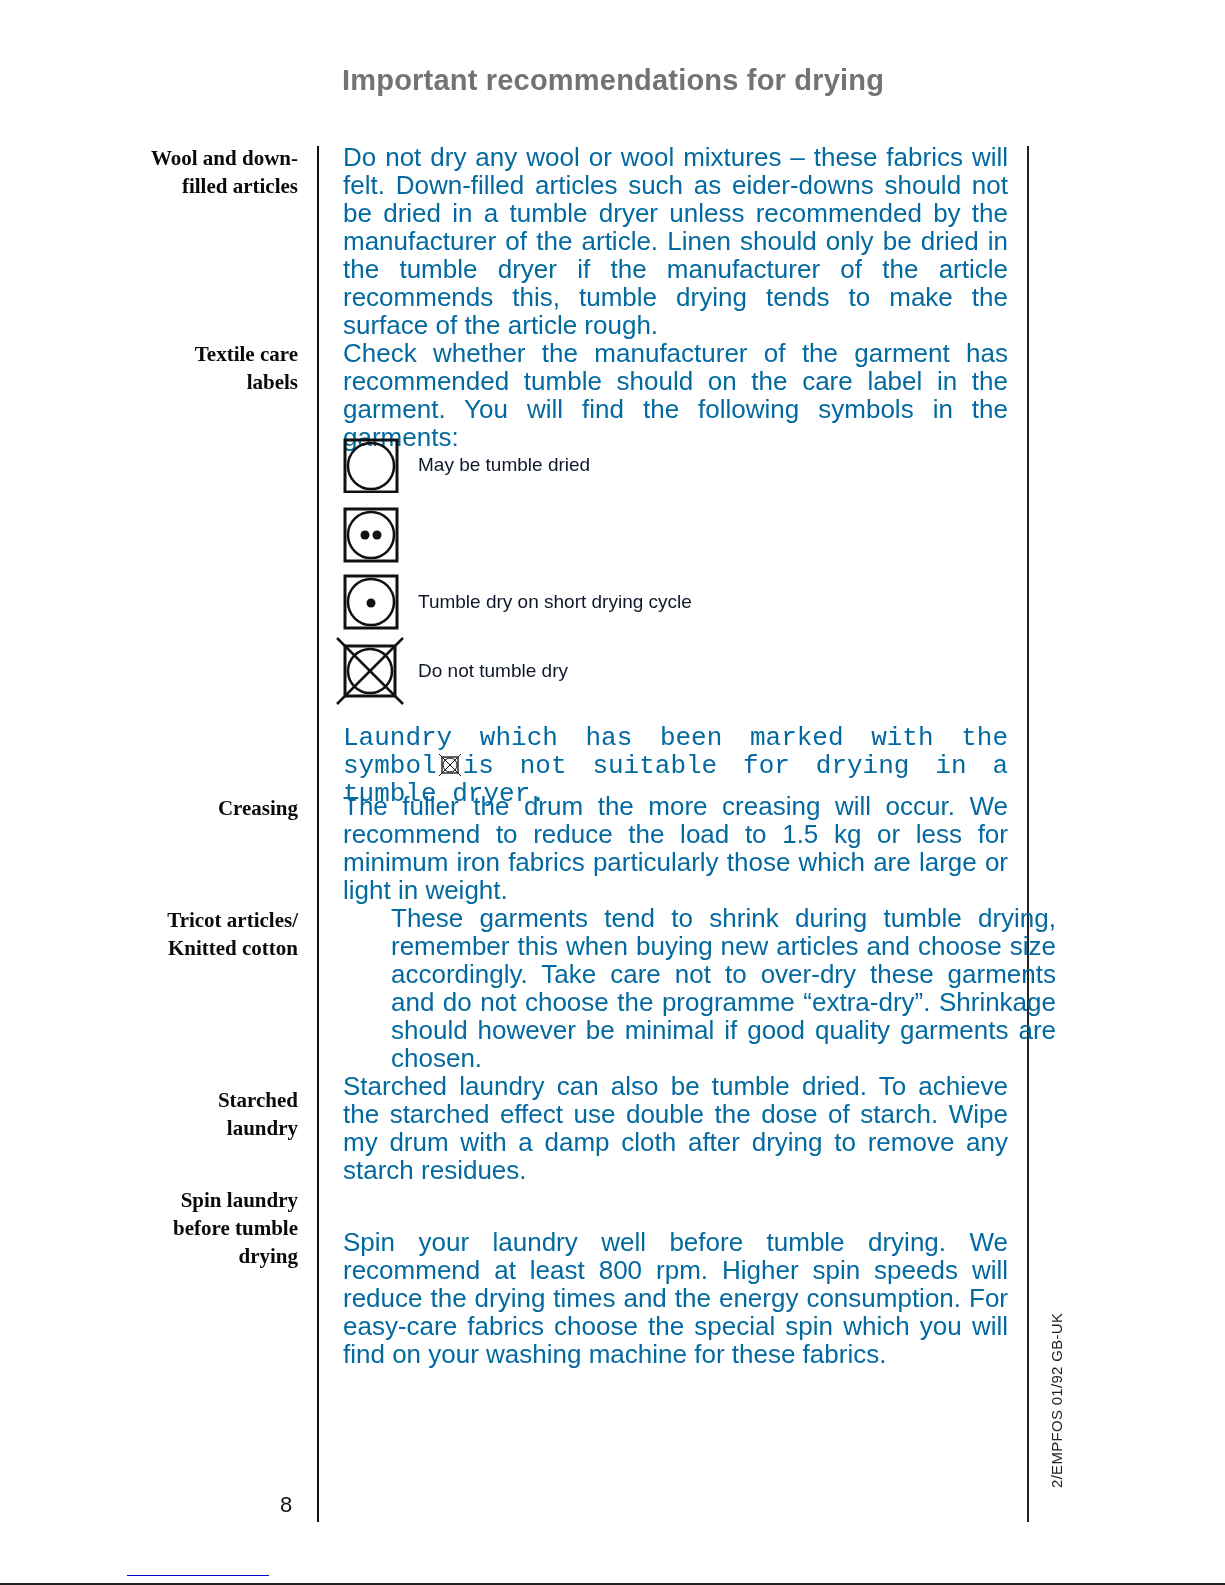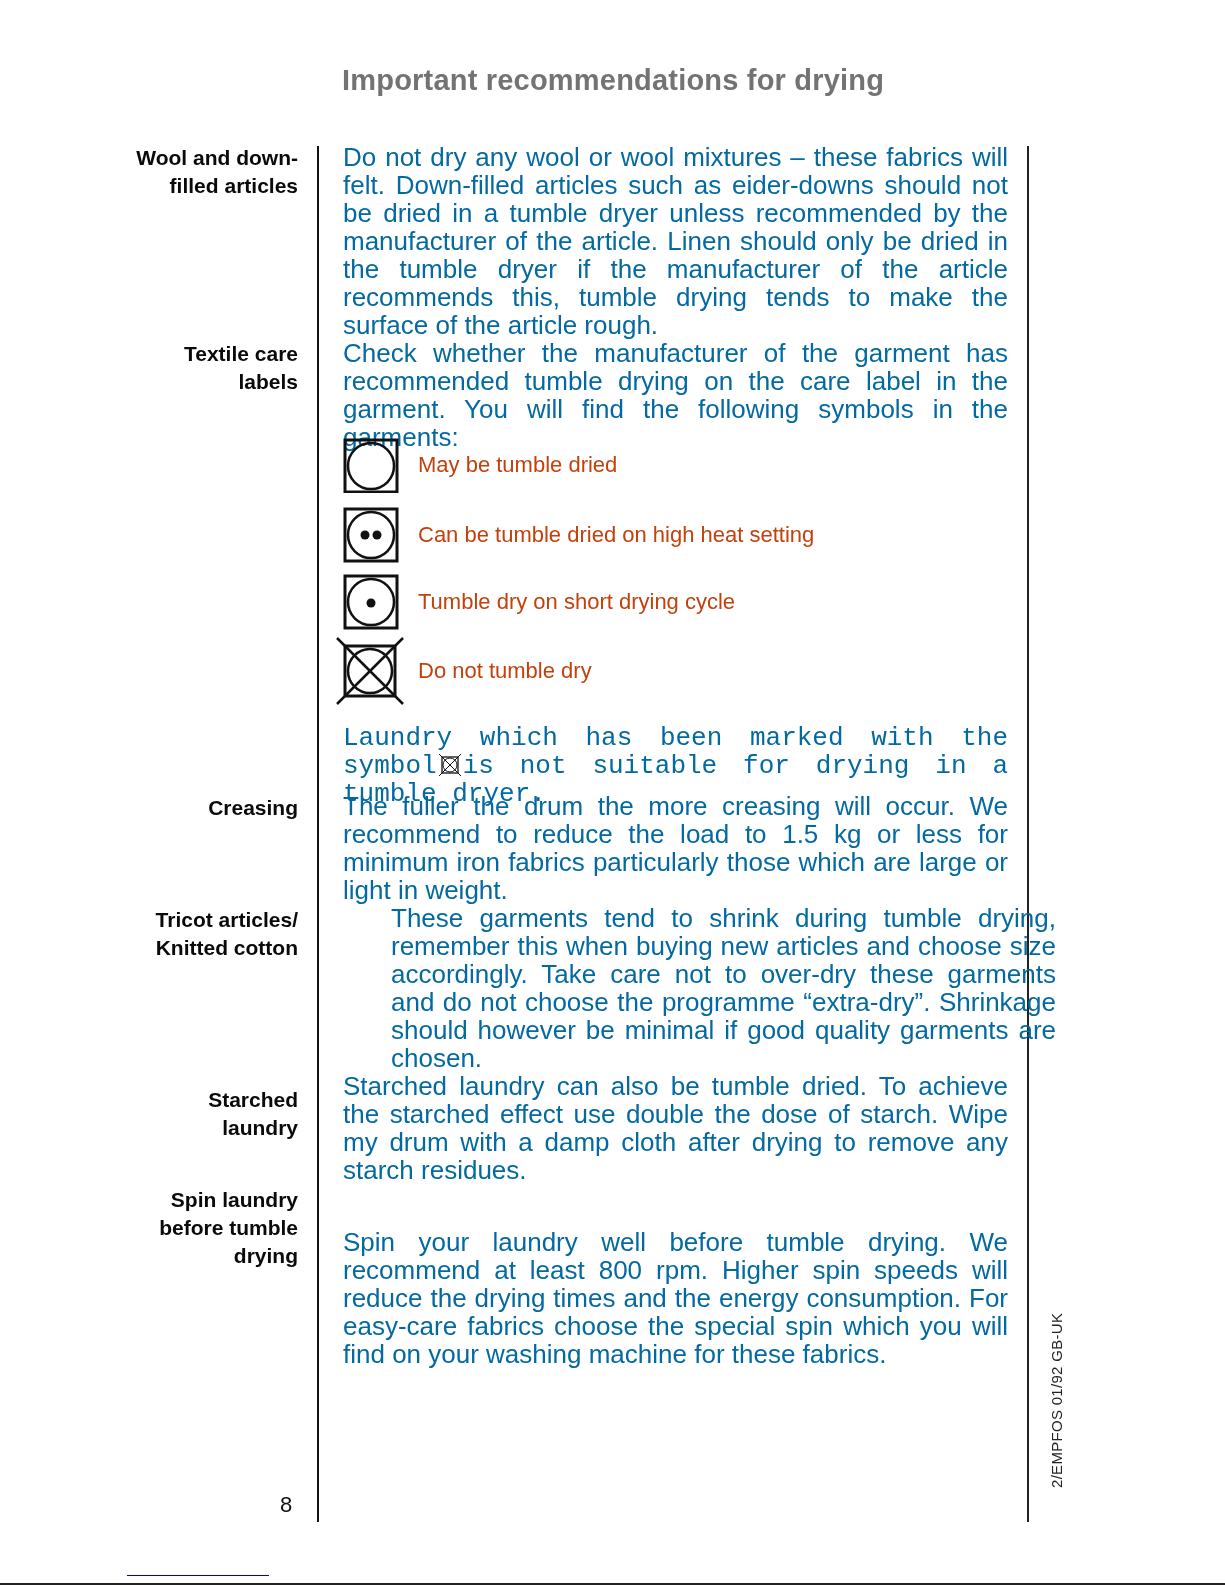--- a/index.html
+++ b/index.html
@@ -17,40 +17,40 @@
     .rule-left {
       position: absolute; left: 317px; top: 146px; width: 2px; height: 1376px;
       background: #111111;
     }
     .rule-right {
       position: absolute; left: 1027px; top: 146px; width: 2px; height: 1376px;
       background: #222222;
     }
     .label {
       position: absolute; right: 927px; width: 220px; text-align: right;
-      font-family: Liberation Sans, sans-serif;
+      font-family: Liberation Serif, serif;
       font-weight: 700; font-size: 21px; line-height: 28px;
       color: #0a0a0a; white-space: pre-line;
     }
     .para {
       position: absolute; left: 343px; width: 665px;
       font-family: "Liberation Sans", sans-serif;
       font-size: 26px; line-height: 28px; color: #0369a1;
       text-align: justify; text-align-last: left;
       margin: 0;
     }
     .symbol-row {
       position: absolute; left: 343px; height: 56px; width: 600px;
       display: flex; align-items: center;
     }
     .symbol-row svg { flex: none; }
     .symbol-text {
       position: absolute; left: 75px; top: 50%; transform: translateY(-50%);
       font-family: "Liberation Sans", sans-serif;
-      font-size: 22px; color: #c2410c; white-space: nowrap;
+      font-size: 19px; color: #0f172a; white-space: nowrap;
     }
     .inline-sym { display: inline-block; vertical-align: -3px; margin: 0 2px; }
     .page-number {
       position: absolute; left: 280px; top: 1492px;
       font-family: "Liberation Sans", sans-serif; font-size: 22px; color: #111;
     }
     .footer-code {
       position: absolute; left: 1048px; top: 1488px;
       transform-origin: 0 0; transform: rotate(-90deg);
       font-family: "Liberation Sans", sans-serif; font-size: 15px;
@@ -72,38 +72,37 @@
 
 <div class="rule-left"></div>
 <div class="rule-right"></div>
 
 <div class="label" style="top:144px;">Wool and down-
 filled articles</div>
 <p class="para" style="top:143px;">Do not dry any wool or wool mixtures – these fabrics will felt. Down-filled articles such as eider-downs should not be dried in a tumble dryer unless recommended by the manufacturer of the article. Linen should only be dried in the tumble dryer if the manufacturer of the article recommends this, tumble drying tends to make the surface of the article rough.</p>
 
 <div class="label" style="top:340px;text-align:right;">Textile care
 labels</div>
-<p class="para" style="top:339px;">Check whether the manufacturer of the garment has recommended tumble drying on the care label in the garment. You will find the following symbols in the garments:</p>
+<p class="para" style="top:339px;">Check whether the manufacturer of the garment has recommended tumble should on the care label in the garment. You will find the following symbols in the garments:</p>
 
 <div class="symbol-row" style="top:437px;">
   <svg width="56" height="56" viewBox="0 0 56 56">
     <rect x="2" y="3" width="52" height="52" fill="none" stroke="#111" stroke-width="3"></rect>
     <circle cx="28" cy="29" r="23" fill="none" stroke="#111" stroke-width="2.5"></circle>
   </svg>
   <span class="symbol-text">May be tumble dried</span>
 </div>
 
 <div class="symbol-row" style="top:507px;">
   <svg width="56" height="56" viewBox="0 0 56 56">
     <rect x="2" y="2" width="52" height="52" fill="none" stroke="#111" stroke-width="3"></rect>
     <circle cx="28" cy="28" r="23" fill="none" stroke="#111" stroke-width="2.5"></circle>
     <circle cx="22" cy="28" r="4.5" fill="#111"></circle>
     <circle cx="34" cy="28" r="4.5" fill="#111"></circle>
   </svg>
-  <span class="symbol-text">Can be tumble dried on high heat setting</span>
 </div>
 
 <div class="symbol-row" style="top:574px;">
   <svg width="56" height="56" viewBox="0 0 56 56">
     <rect x="2" y="2" width="52" height="52" fill="none" stroke="#111" stroke-width="3"></rect>
     <circle cx="28" cy="28" r="23" fill="none" stroke="#111" stroke-width="2.5"></circle>
     <circle cx="28" cy="29" r="4.5" fill="#111"></circle>
   </svg>
   <span class="symbol-text">Tumble dry on short drying cycle</span>
 </div>

